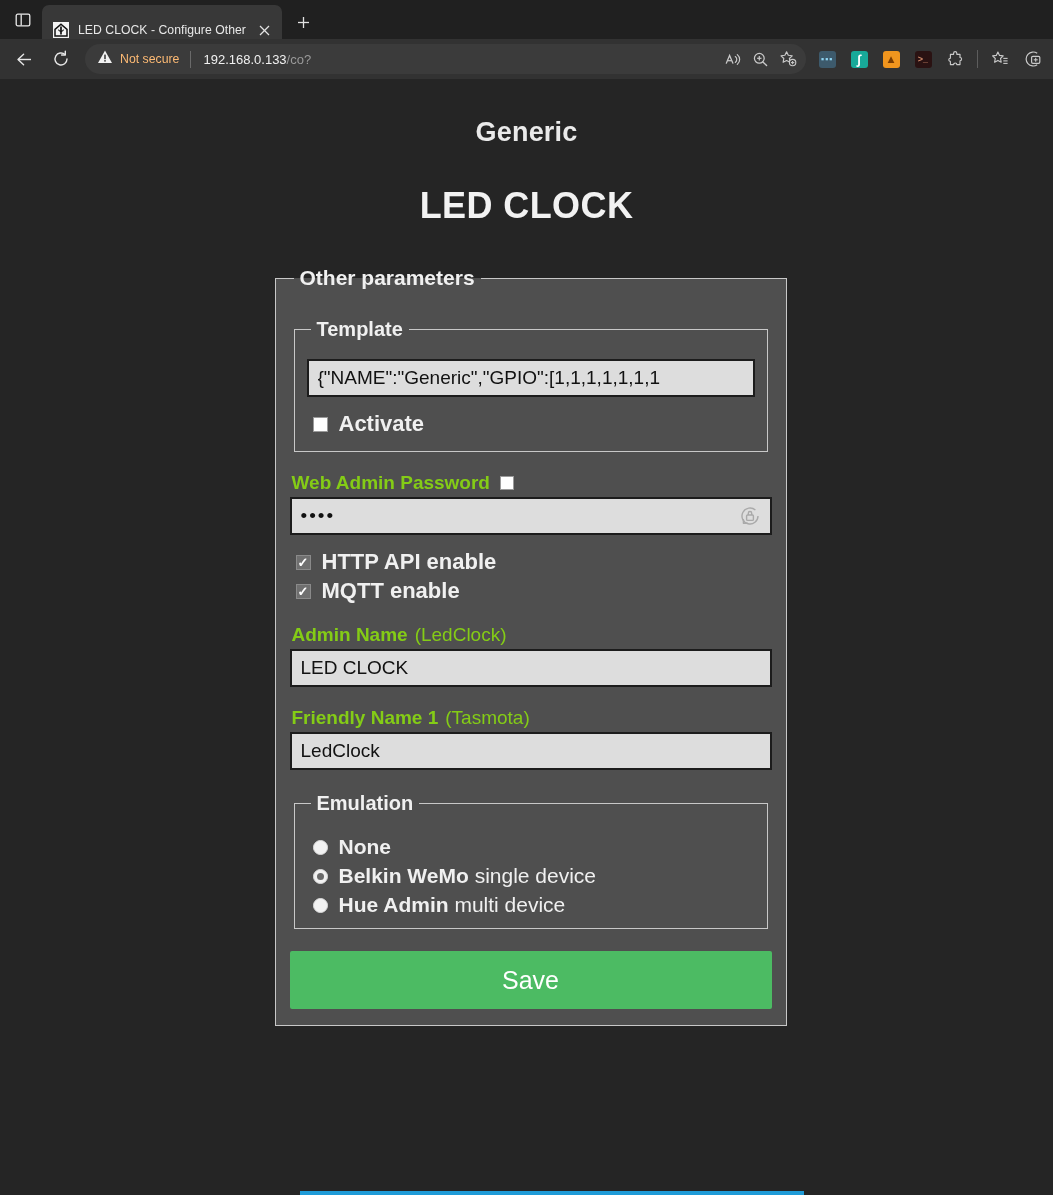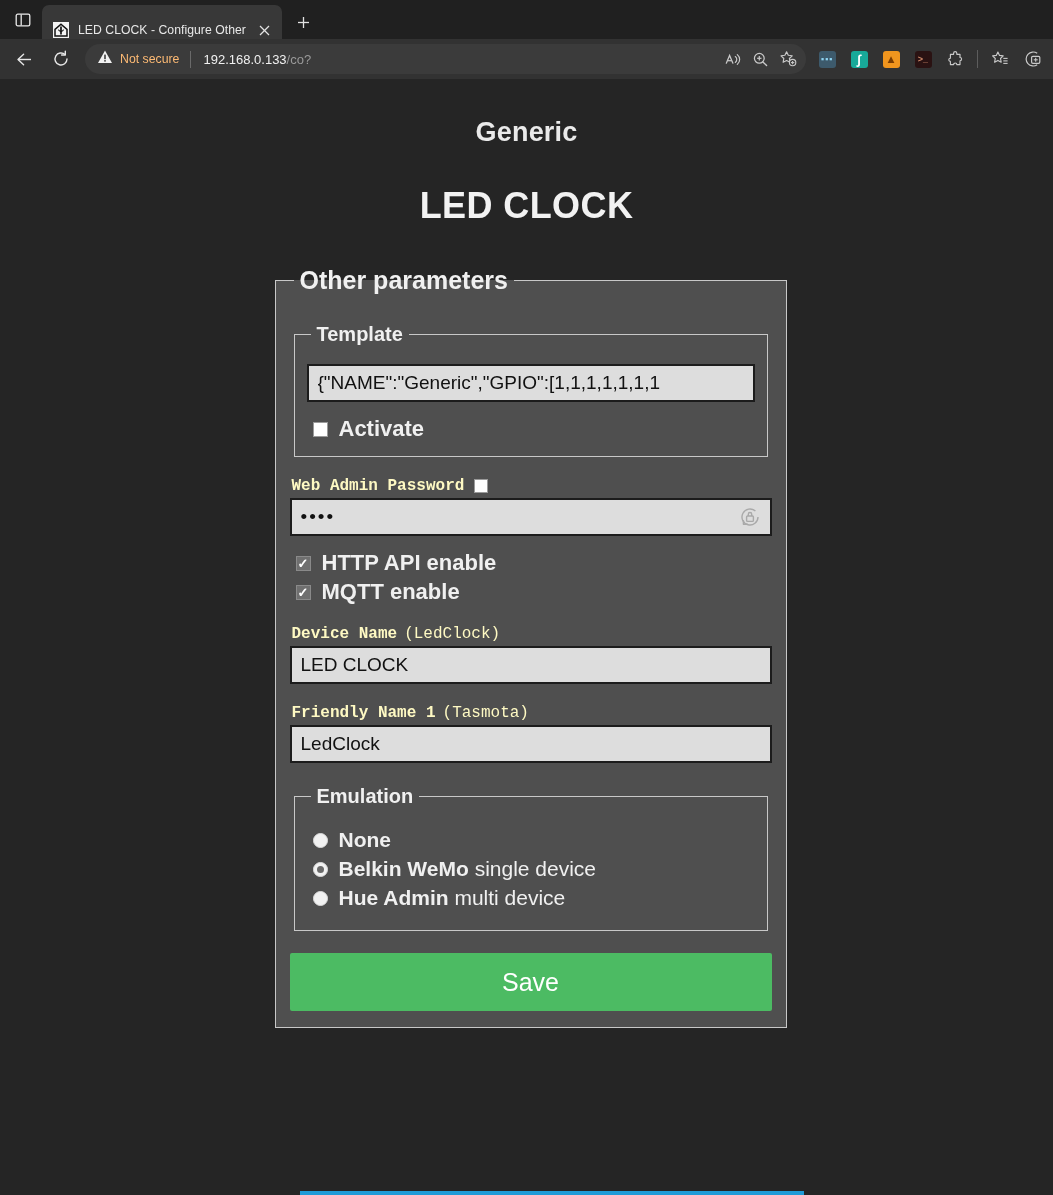--- a/index.html
+++ b/index.html
@@ -219,21 +219,21 @@
     background: #4f4f4f;
     padding: 10px 11px 13px;
     margin: 0;
   }
   fieldset legend {
     color: #f0f0f0;
     font-weight: bold;
     padding: 0 6px;
     margin-left: 4px;
   }
-  .fs-outer > legend { font-size: 25px; }
+  .fs-outer > legend { font-size: 21px; }
   .fs-inner > legend { font-size: 20px; }
 
   .fs-outer { padding: 12px 14px 16px; }
 
   .fs-template {
     margin: 16px 4px 0 4px;
     padding: 8px 12px 14px;
   }
 
   input[type="text"], input[type="password"] {
@@ -282,27 +282,26 @@
     font-weight: bold;
   }
   .chk-label {
     color: #f0f0f0;
     font-weight: bold;
     font-size: 22px;
     margin-left: 11px;
   }
 
   .field-label {
-    color: #fef9c3;
-    font-size: 16px;
+    color: #84cc16;
+    font-size: 19px;
     font-weight: bold;
     margin: 20px 0 3px 2px;
     display: flex;
     align-items: center;
-    font-family: Liberation Mono, monospace;
   }
   .field-label .hint {
     font-weight: normal;
     margin-left: 7px;
   }
   .field-label .mini-chk {
     margin-left: 10px;
   }
 
   .pwd-wrap { position: relative; }
@@ -341,21 +340,21 @@
     color: #f0f0f0;
     font-size: 21px;
     font-weight: bold;
     margin-left: 11px;
     white-space: nowrap;
   }
   .opt-label .soft { font-weight: normal; }
 
   .fs-emulation {
     margin: 22px 4px 0 4px;
-    padding: 8px 12px 20px;
+    padding: 8px 12px 11px;
   }
 
   .save-btn {
     display: block;
     width: 482px;
     margin: 22px auto 0;
     height: 58px;
     background: #4cbb63;
     color: #ffffff;
     border: none;
@@ -551,21 +550,21 @@
             <span class="chk-label">HTTP API enable</span>
           </div>
           <div class="chk-row" style="margin-top:3px;">
             <span class="chk-box dark">
               <span class="chk-mark">✓</span>
             </span>
             <span class="chk-label">MQTT enable</span>
           </div>
 
           <div class="field-label">
-            <span>Device Name</span>
+            <span>Admin Name</span>
             <span class="hint">(LedClock)</span>
           </div>
           <input type="text" readonly="" value="LED CLOCK" style="">
 
           <div class="field-label">
             <span>Friendly Name 1</span>
             <span class="hint">(Tasmota)</span>
           </div>
           <input type="text" readonly="" value="LedClock" style="">
 

